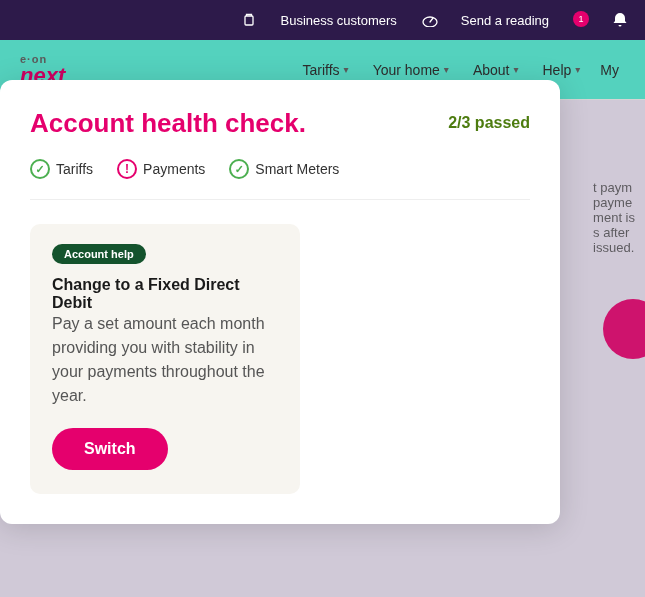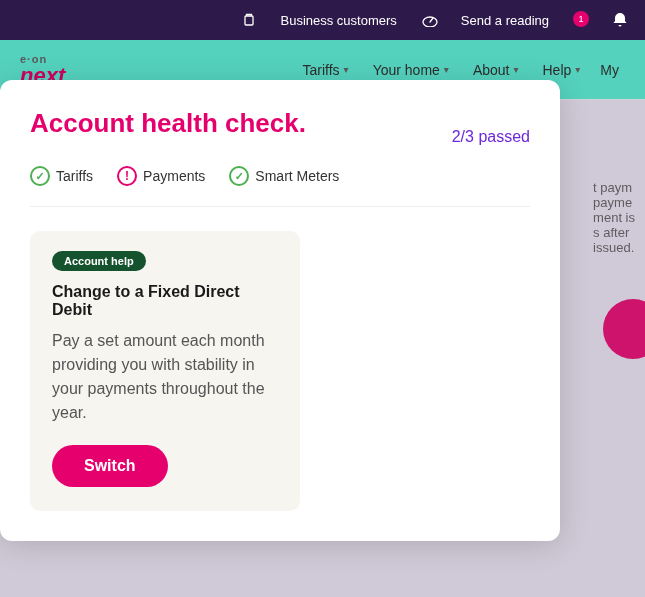--- a/index.html
+++ b/index.html
@@ -165,23 +165,23 @@
       align-items: flex-start;
       margin-bottom: 20px;
     }
     .modal-title {
       font-size: 26px;
       font-weight: bold;
       color: #e5006d;
     }
     .modal-passed {
       font-size: 16px;
-      color: #6d28d9;
-      font-weight: 400;
-      margin-top: 20px;
+      color: #4d7c0f;
+      font-weight: 700;
+      margin-top: 6px;
     }
 
     .modal-checks {
       display: flex;
       align-items: center;
       gap: 24px;
       margin-bottom: 24px;
       padding-bottom: 20px;
       border-bottom: 1px solid #eee;
     }
@@ -231,21 +231,20 @@
       font-weight: bold;
       padding: 4px 12px;
       border-radius: 20px;
       display: inline-block;
       margin-bottom: 12px;
     }
     .card-title {
       font-size: 16px;
       font-weight: bold;
       color: #1a1a1a;
-      margin-bottom: 10px;
     }
     .card-desc {
       font-size: 16px;
       color: #555;
       line-height: 1.5;
       margin-bottom: 20px;
     }
     .switch-btn {
       background: #e5006d;
       color: white;

